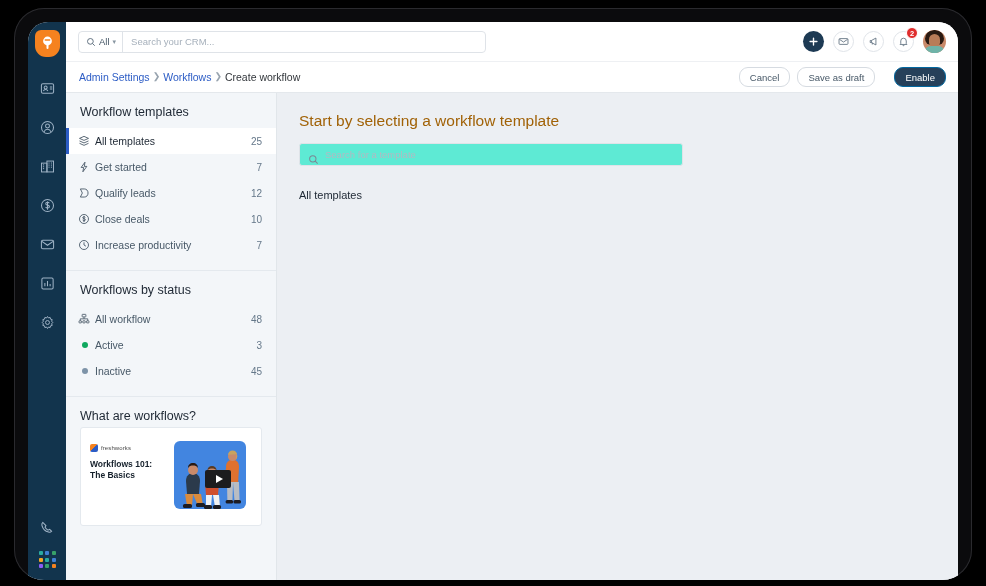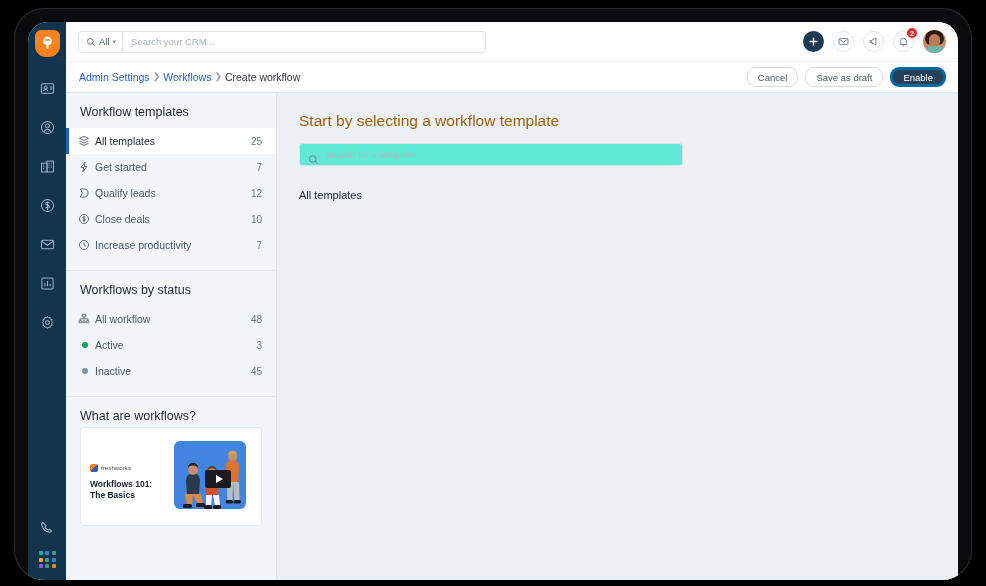--- a/index.html
+++ b/index.html
@@ -151,21 +151,21 @@
   .crumb-current { color: #32363b; }
   .crumb-actions { margin-left: auto; display: flex; align-items: center; gap: 7px; }
   .btn {
     height: 20px; padding: 0 10px;
     border-radius: 9px; font-size: 9.5px;
     display: flex; align-items: center; justify-content: center;
     cursor: pointer; white-space: nowrap;
     font-family: "Liberation Sans", sans-serif;
   }
   .btn-light { background: #fff; border: 1px solid #d6dbe1; color: #475867; }
-  .btn-primary { background: #26405a; border: 3px solid #0369a1; color: #fff; }
+  .btn-primary { background: #26405a; border: 1px solid #0369a1; color: #fff; margin-left: 12px; }
 
   
   #body { flex: 1 1 auto; display: flex; min-height: 0; }
 
   
   #panel {
     width: 211px; flex: 0 0 211px;
     background: #f3f6f9;
     border-right: 1px solid #e1e6ea;
     overflow: hidden;
@@ -199,21 +199,21 @@
   .video-card {
     margin: 2px 14px 0 14px;
     background: #fff;
     border: 1px solid #e4e9ee;
     border-radius: 3px;
     height: 99px;
     position: relative;
     overflow: hidden;
     cursor: pointer;
   }
-  .vc-left { position: absolute; left: 9px; top: 36px; width: 92px; }
+  .vc-left { position: absolute; left: 9px; top: 16px; width: 92px; }
   .vc-brand { display: flex; align-items: center; gap: 3px; margin-bottom: 7px; }
   .vc-brand-mark {
     width: 8px; height: 8px; border-radius: 2px;
     background: linear-gradient(135deg,#f5821f 0 50%, #2c5cc5 50% 100%);
   }
   .vc-brand-text { font-size: 6px; color: #4a4a4a; letter-spacing: 0.1px; }
   .vc-title { font-size: 8.5px; font-weight: bold; color: #16212c; line-height: 1.35; }
   .vc-thumb {
     position: absolute; right: 9px; top: 9px;
     width: 80px; height: 82px;

